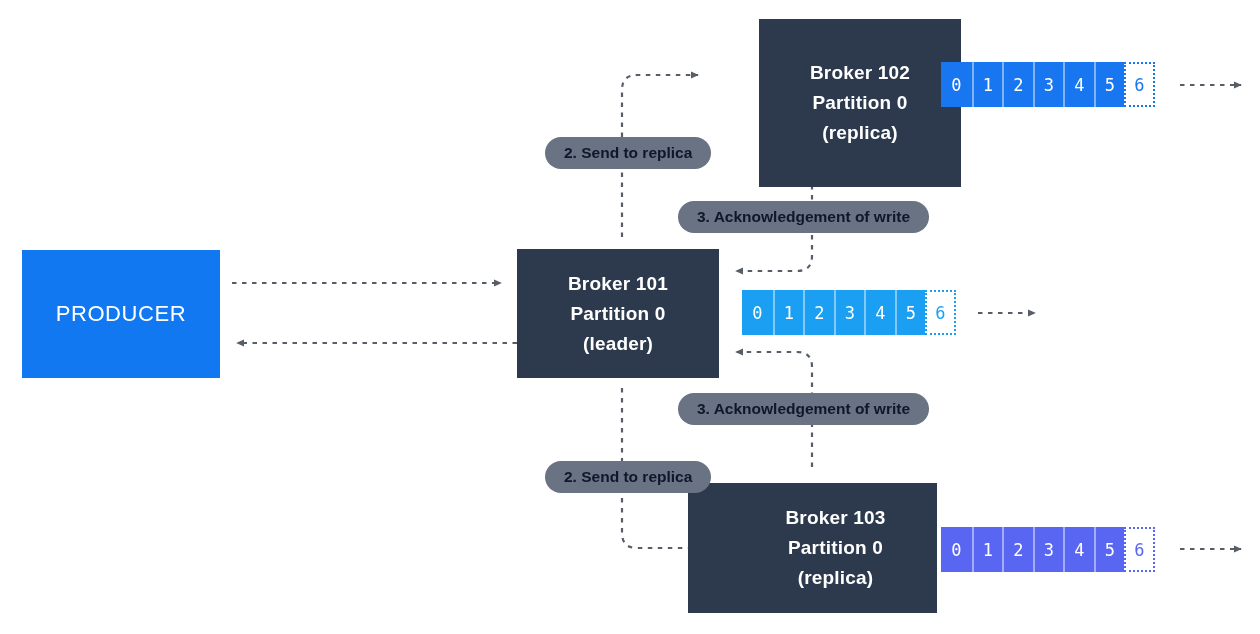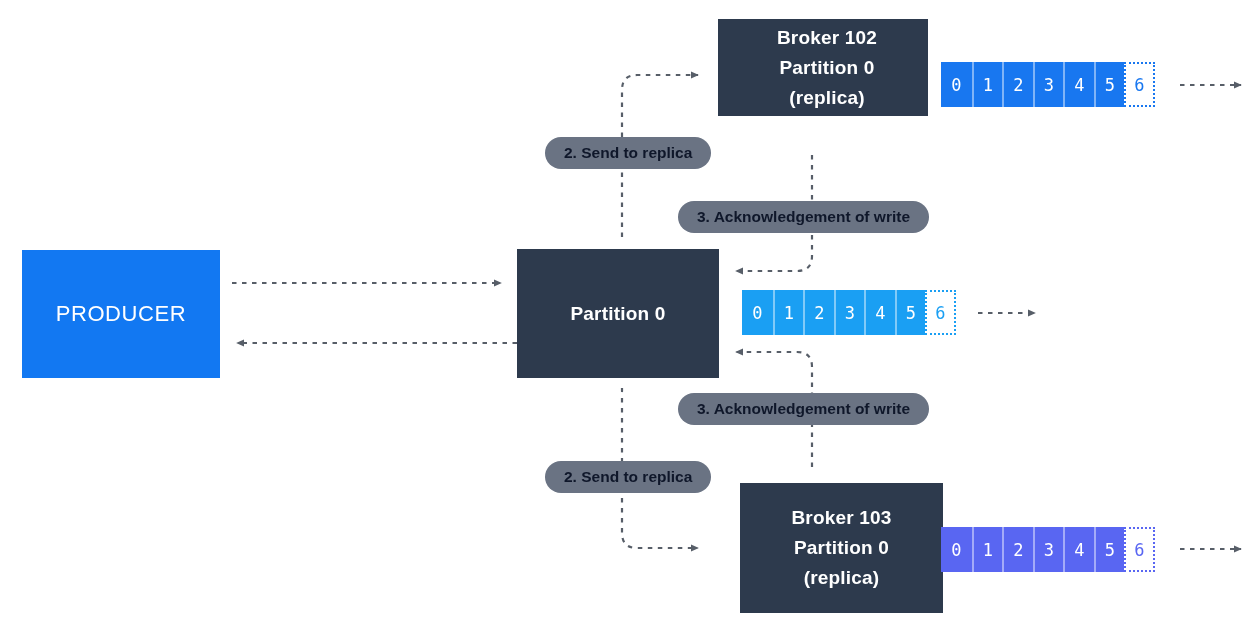--- a/index.html
+++ b/index.html
@@ -26,23 +26,23 @@
     align-items:center;justify-content:center;text-align:center;
   }
   .producer{
     left:22px;top:250px;width:198px;height:128px;background:var(--producer-blue);
     color:#fff;font-weight:normal;font-size:22px;letter-spacing:.6px;
   }
   .broker{
     background:var(--broker-dark);color:#fff;font-weight:bold;font-size:19px;
     line-height:30px;letter-spacing:.2px;
   }
-  .b101{left:517px;top:249px;width:202px;height:129px;gap:44px;}
-  .b102{left:718px;top:19px;width:202px;height:97px;padding-left:8px;}
-  .b103{left:740px;top:483px;width:203px;height:130px;}
+  .b101{left:517px;top:249px;width:202px;height:129px;}
+  .b102{left:759px;top:19px;width:202px;height:168px;}
+  .b103{left:688px;top:483px;width:203px;height:130px;padding-left:46px;}
 
   .pill{
     position:absolute;z-index:3;height:32px;border-radius:16px;
     background:var(--pill-gray);color:#0f172a;font-size:15.5px;
     display:flex;align-items:center;justify-content:center;padding:0 19px;
     white-space:nowrap;
     font-weight:bold;
   }
   .p1{left:267px;top:267px;}
   .p4{left:307px;top:327px;}

